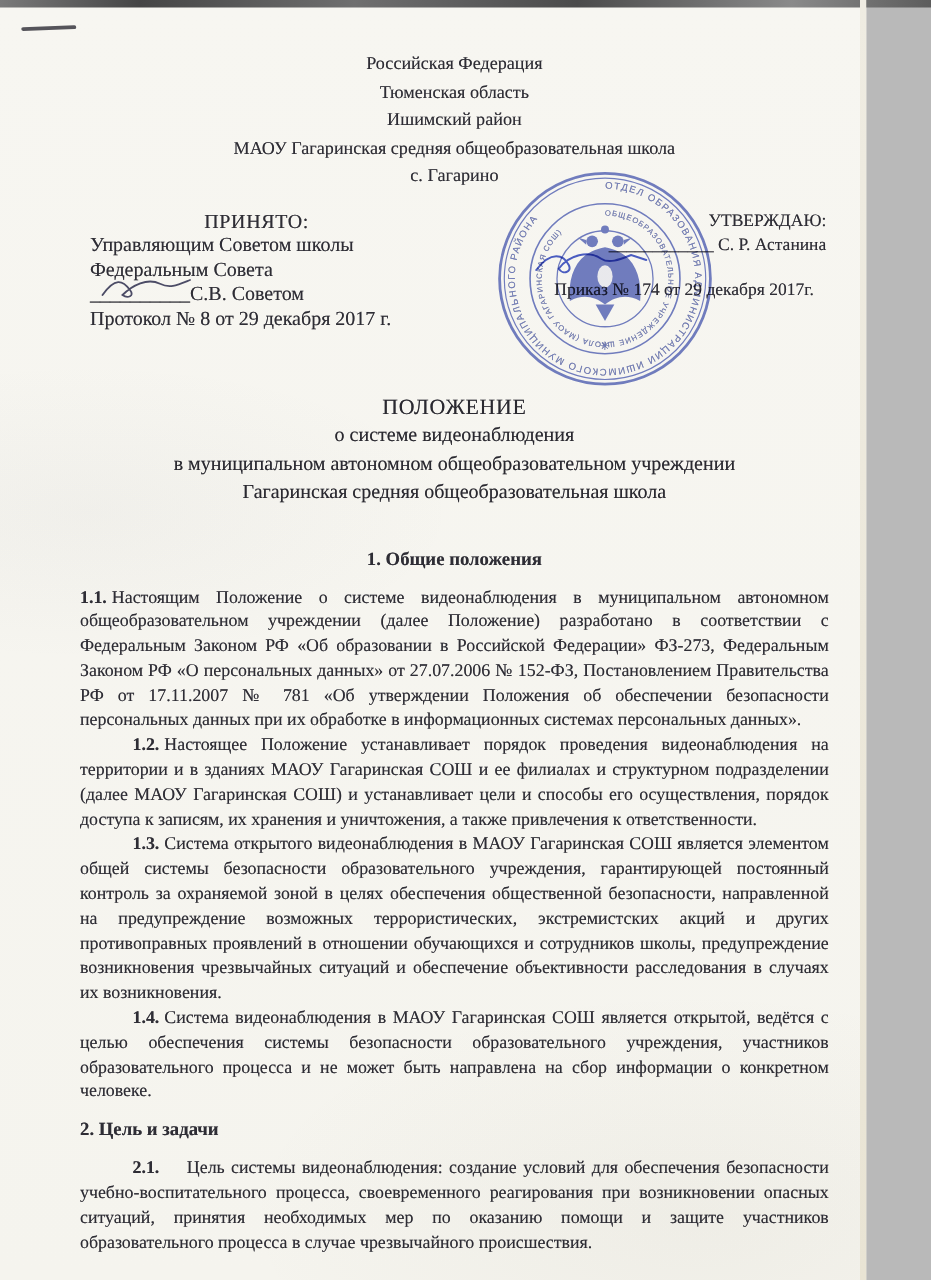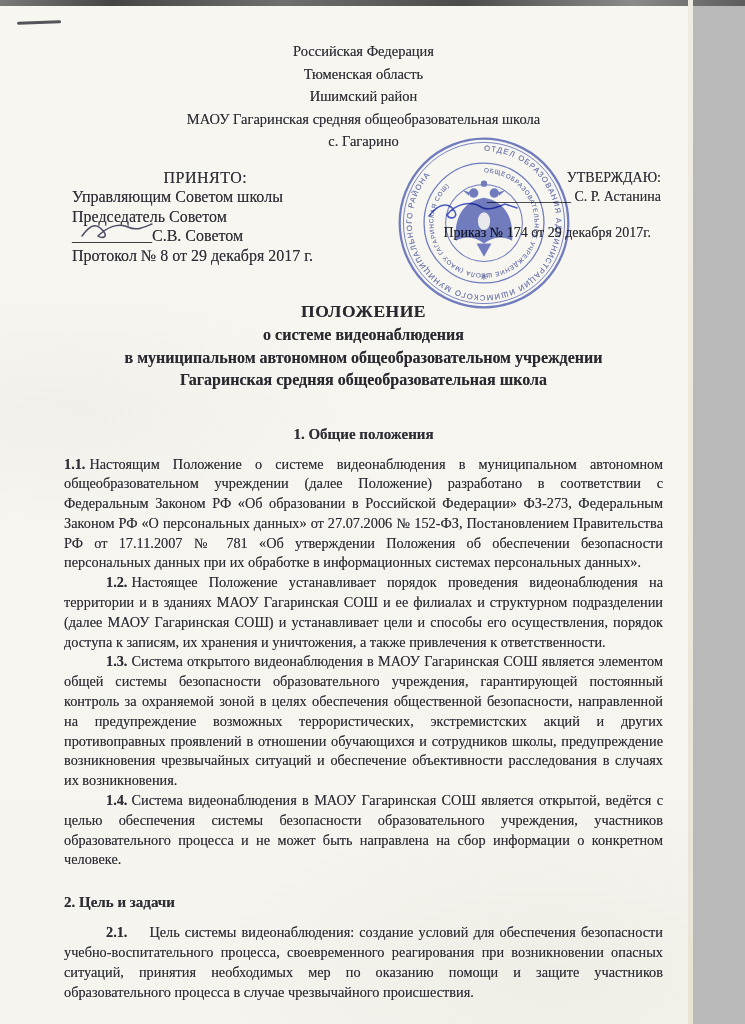--- a/index.html
+++ b/index.html
@@ -26,26 +26,26 @@
   .appr-left .ttl{text-align:center;letter-spacing:.5px;}
   .appr-right{width:336px;font-size:14px;line-height:19.5px;text-align:right;position:relative;margin-right:2px;}
   .appr-right .order{margin-top:16px;padding-right:10px;}
   .sigrow{white-space:nowrap;}
   .uline{letter-spacing:0;}
   .sig-svg{position:absolute;pointer-events:none;}
 
   .stamp{position:absolute;top:-34px;left:56px;width:178px;height:178px;
     mix-blend-mode:multiply;opacity:.82;filter:blur(.4px);pointer-events:none;}
 
-  .doc-title{margin-top:33px;text-align:center;font-weight:bold;color:#2a2930;}
+  .doc-title{margin-top:47px;text-align:center;font-weight:normal;color:#2a2930;}
   .doc-title .t0{font-size:17.5px;line-height:26px;letter-spacing:.5px;}
   .doc-title .t{font-size:16px;line-height:22.5px;}
 
   .sec1-head{margin-top:34px;text-align:center;font-weight:bold;font-size:15px;}
-  .sec2-head{margin-top:24px;text-align:left;font-weight:bold;font-size:15px;}
+  .sec2-head{margin-top:12px;text-align:left;font-weight:bold;font-size:15px;}
   .bodytext{margin-top:12px;}
   p.para{margin:0;font-size:14.3px;line-height:19.8px;text-align:justify;}
   p.indent{text-indent:42px;}
   .pnum{font-weight:bold;margin-right:4px;}
   .pnum-wide{font-weight:bold;margin-right:22px;}
 </style>
 </head>
 <body>
 
 <div class="page">
@@ -61,21 +61,21 @@
       <div>Ишимский район</div>
       <div>МАОУ Гагаринская средняя общеобразовательная школа</div>
       <div>с. Гагарино</div>
     </div>
 
     <div class="approvals">
 
       <div class="appr-left">
         <div class="ttl">ПРИНЯТО:</div>
         <div>Управляющим Советом школы</div>
-        <div>Председатель Советом</div>
+        <div>Федеральным Совета</div>
         <div class="sigrow">
           <span class="uline">__________</span><span>С.В. Советом</span>
           <svg class="sig-svg" style="left:6px;top:52px;" width="78" height="22" viewBox="0 0 78 22">
             <path d="M4 16 C14 2 20 4 26 12 C30 17 24 19 20 16 C28 8 40 2 50 7 C58 11 64 8 74 4" fill="none" stroke="#4c4c66" stroke-width="1.5" stroke-linecap="round"></path>
           </svg>
         </div>
         <div>Протокол № 8 от 29 декабря  2017 г.</div>
       </div>
 
       <div class="appr-right">

